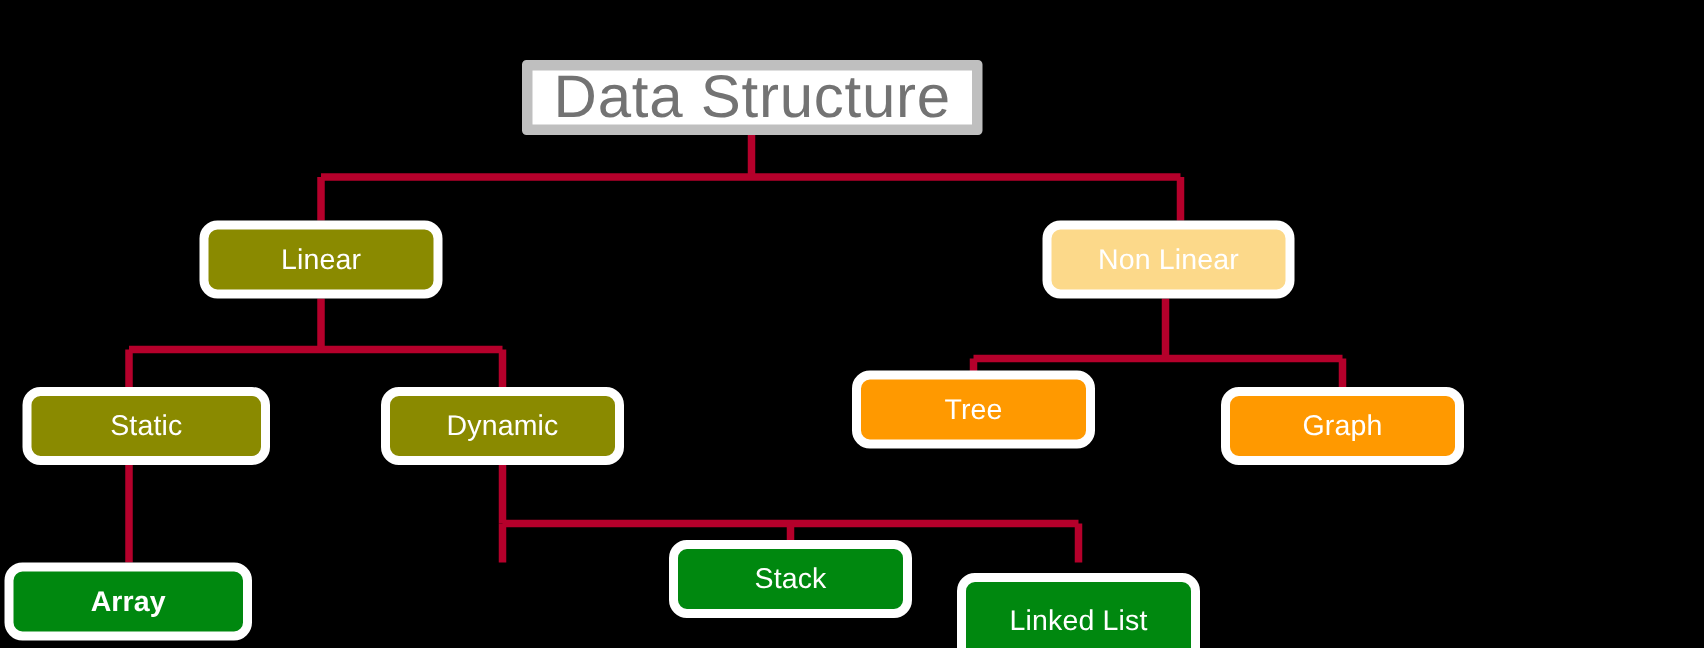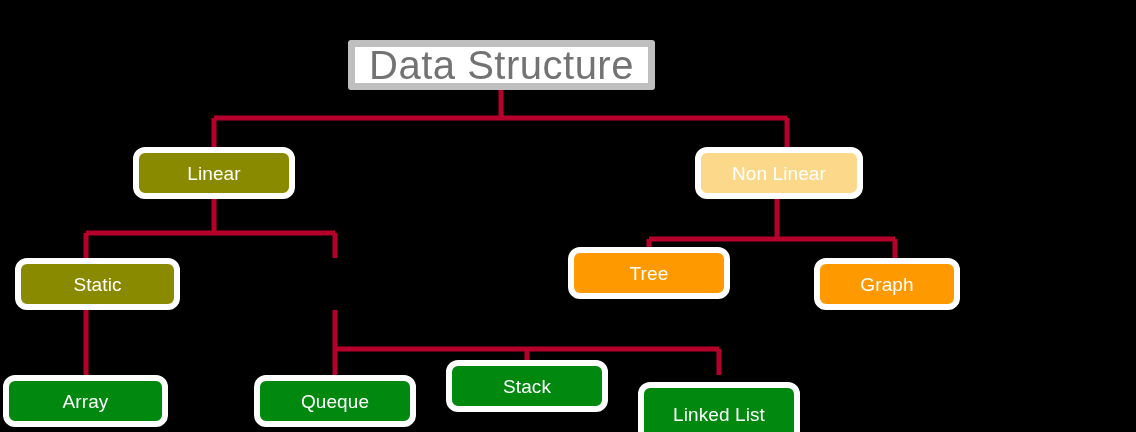--- a/index.html
+++ b/index.html
@@ -73,36 +73,36 @@
   </div>
 
   <div class="node peach" style="left:695px;top:147px;width:168px;height:52px;">
     <span>Non Linear</span>
   </div>
 
   <div class="node olive" style="left:3px;top:258px;width:165px;height:52px;margin-left:12px;">
     <span>Static</span>
   </div>
 
+  <div class="node olive" style="left:254px;top:258px;width:162px;height:52px;">
+    <span>Dynamic</span>
+  </div>
 
   <div class="node orange" style="left:568px;top:247px;width:162px;height:52px;">
     <span>Tree</span>
   </div>
 
-  <div class="node orange" style="left:814px;top:258px;width:146px;height:52px;">
+  <div class="node orange" style="left:814px;top:258px;width:162px;height:52px;">
     <span>Graph</span>
   </div>
 
-  <div class="node green" style="left:3px;top:375px;width:165px;height:52px;">
+  <div class="node green" style="left:3px;top:375px;width:165px;height:52px;font-weight:bold;">
     <span>Array</span>
   </div>
 
-  <div class="node green" style="left:254px;top:375px;width:162px;height:52px;">
-    <span>Queque</span>
-  </div>
 
   <div class="node green" style="left:446px;top:360px;width:162px;height:52px;">
     <span>Stack</span>
   </div>
 
   <div class="node green" style="left:638px;top:382px;width:162px;height:64px;">
     <span>Linked List</span>
   </div>
 
 </div>

